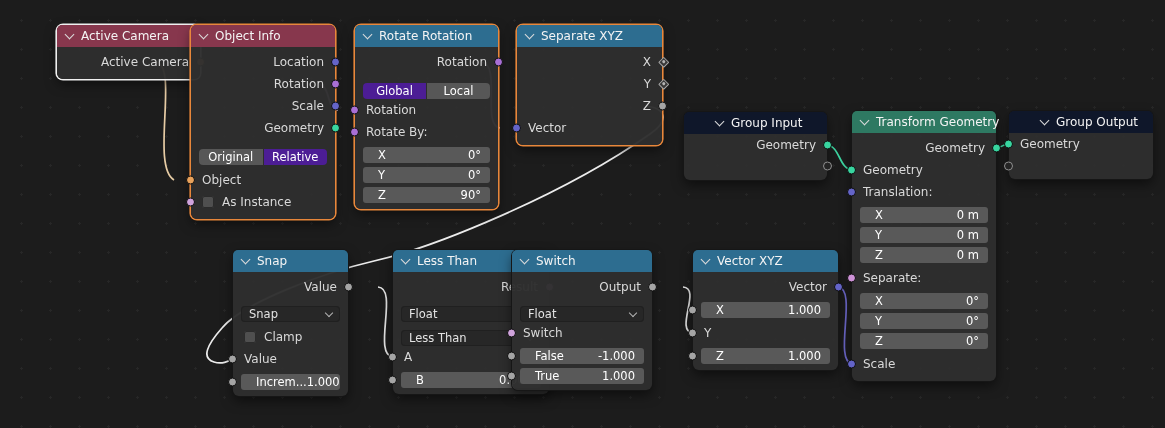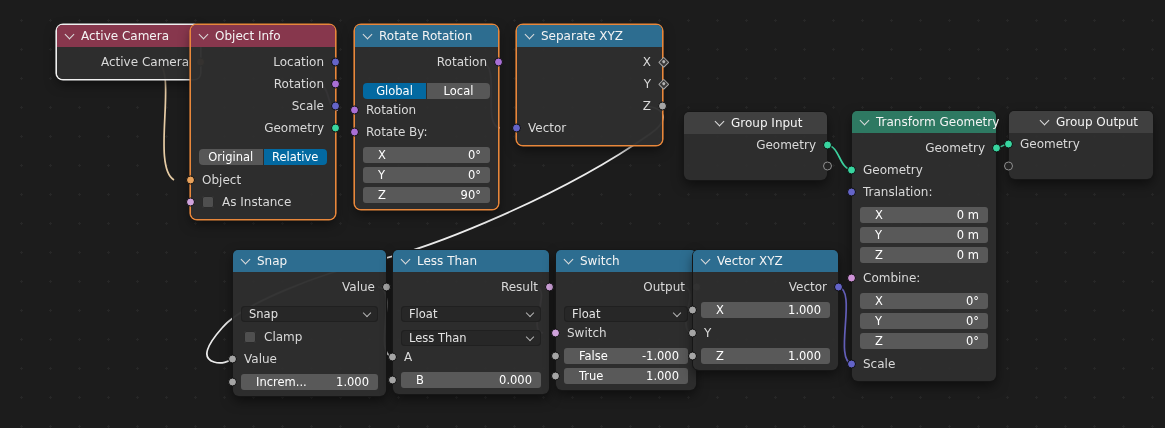--- a/index.html
+++ b/index.html
@@ -17,38 +17,38 @@
     border-radius:6px;font-size:12px;color:#d9d9d9;
     box-shadow:0 0 0 1px #161616,0 5px 12px rgba(0,0,0,.5);
   }
   .node.sel{box-shadow:0 0 0 1.6px #e8873b,0 5px 12px rgba(0,0,0,.5);margin-left:17px;}
   .node.act{box-shadow:0 0 0 1.6px #f0f0f0,0 5px 12px rgba(0,0,0,.5);margin-left:45px;}
   .header{height:22px;display:flex;align-items:center;gap:8px;padding:0 9px;
     border-radius:5px 5px 0 0;color:#f4f4f4;white-space:nowrap;}
   .h-red{background:#87374d;}
   .h-blue{background:#2d6d90;}
   .h-green{background:#2e7962;}
-  .h-gray{background:#404040;padding-left:32px;}
+  .h-gray{background:#0f172a;padding-left:32px;}
   .chev{width:6px;height:6px;border-right:1.6px solid #dcdcdc;border-bottom:1.6px solid #dcdcdc;
     transform:rotate(45deg);margin-top:-4px;flex:none;}
   .body{padding:4px 0 6px;}
   .body.pt0{padding-top:0;}
   .row{height:22px;display:flex;align-items:center;padding:0 11px;position:relative;white-space:nowrap;}
   .row.out{justify-content:flex-end;}
   .row.mt4{margin-top:4px;}
   .frow{position:relative;margin-top:4px;height:16px;}
   .field{height:16px;margin:0 8px;background:#595959;border-radius:3px;display:flex;
     align-items:center;justify-content:space-between;padding:0 9px 0 15px;color:#fff;font-size:11.5px;}
   .dd{height:16px;margin:8px 8px 0;background:#272727;border-radius:4px;display:flex;
     align-items:center;justify-content:space-between;padding:0 8px;font-size:11.5px;color:#e3e3e3;
     box-shadow:inset 0 0 0 1px #202020;}
   .chev.sm{width:5px;height:5px;border-color:#b3b3b3;margin-top:-3px;}
   .btnrow{display:flex;gap:1px;height:16px;margin:10px 8px 0;border-radius:4px;overflow:hidden;font-size:11.5px;}
   .btn{flex:1;display:flex;align-items:center;justify-content:center;background:#575757;color:#fff;}
-  .btn.on{background:#0369a1;}
+  .btn.on{background:#4c1d95;}
   .cb{width:12px;height:12px;border-radius:2.5px;background:#4f4f4f;
     box-shadow:inset 0 0 0 1px #2b2b2b;margin-right:8px;flex:none;}
   .socket{position:absolute;top:50%;width:9px;height:9px;border-radius:50%;
     border:1px solid #0f0f0f;transform:translateY(-50%);z-index:3;box-sizing:border-box;}
   .socket.l{left:-5px;}
   .socket.r{right:-5px;}
   .socket.dia{width:7.5px;height:7.5px;border-radius:1px;background:#383838;
     border:1.3px solid #a8a8a8;transform:translateY(-50%) rotate(45deg);}
   .socket.dia::after{content:"";position:absolute;left:50%;top:50%;width:3px;height:3px;
     margin:-1.5px 0 0 -1.5px;border-radius:50%;background:#b5b5b5;}
@@ -243,21 +243,21 @@
         </div>
       </div>
       <div class="frow">
         <div class="field">
           <span>Z</span>
           <span>0 m</span>
         </div>
       </div>
       <div class="row mt4">
         <span class="socket l sk-rotp"></span>
-        <span>Combine:</span>
+        <span>Separate:</span>
       </div>
       <div class="frow">
         <div class="field">
           <span>X</span>
           <span>0°</span>
         </div>
       </div>
       <div class="frow">
         <div class="field">
           <span>Y</span>
@@ -284,21 +284,21 @@
     </div>
     <div class="body pt0">
       <div class="row">
         <span class="socket l sk-geo"></span>
         <span>Geometry</span>
       </div>
     </div>
     <span class="socket virt" style="top:55px;left:-5px"></span>
   </div>
 
-  <div class="node" style="left:233px;top:250px;width:153px">
+  <div class="node" style="left:233px;top:250px;width:115px">
     <div class="header h-blue">
       <span class="chev"></span>
       <span>Snap</span>
     </div>
     <div class="body">
       <div class="row out">
         <span>Value</span>
         <span class="socket r sk-flt"></span>
       </div>
       <div class="dd">
@@ -348,21 +348,21 @@
       <div class="frow">
         <span class="socket l sk-flt"></span>
         <div class="field">
           <span>B</span>
           <span>0.000</span>
         </div>
       </div>
     </div>
   </div>
 
-  <div class="node" style="left:556px;top:250px;width:140px">
+  <div class="node" style="left:512px;top:250px;width:140px">
     <div class="header h-blue">
       <span class="chev"></span>
       <span>Switch</span>
     </div>
     <div class="body">
       <div class="row out">
         <span>Output</span>
         <span class="socket r sk-flt"></span>
       </div>
       <div class="dd">

